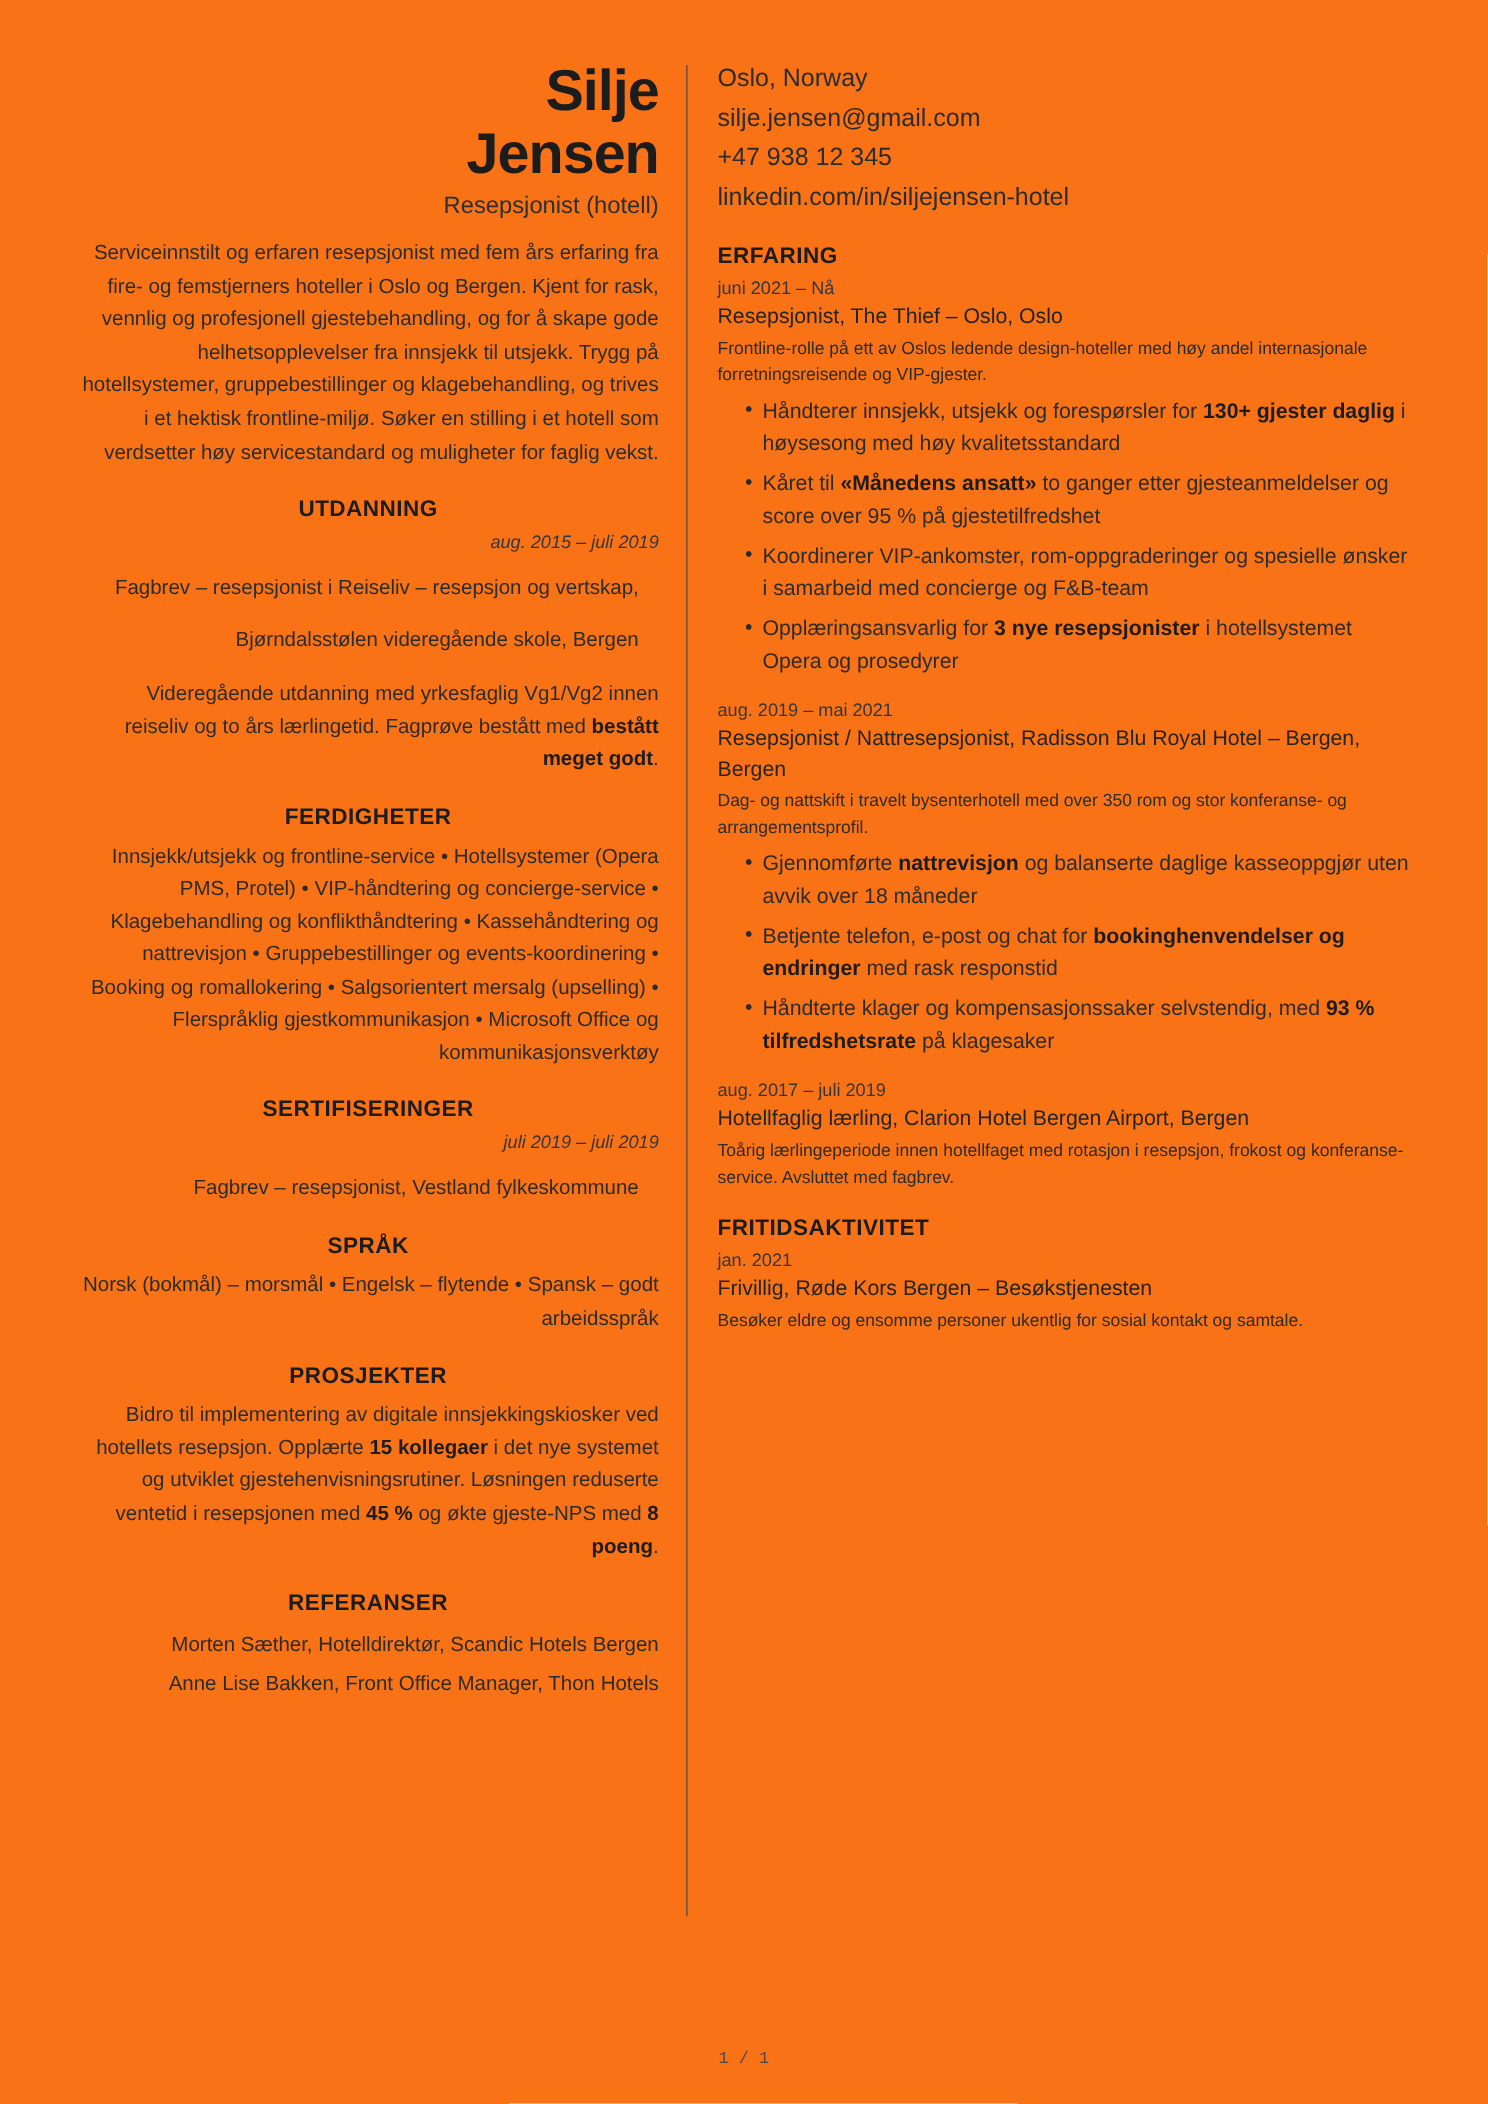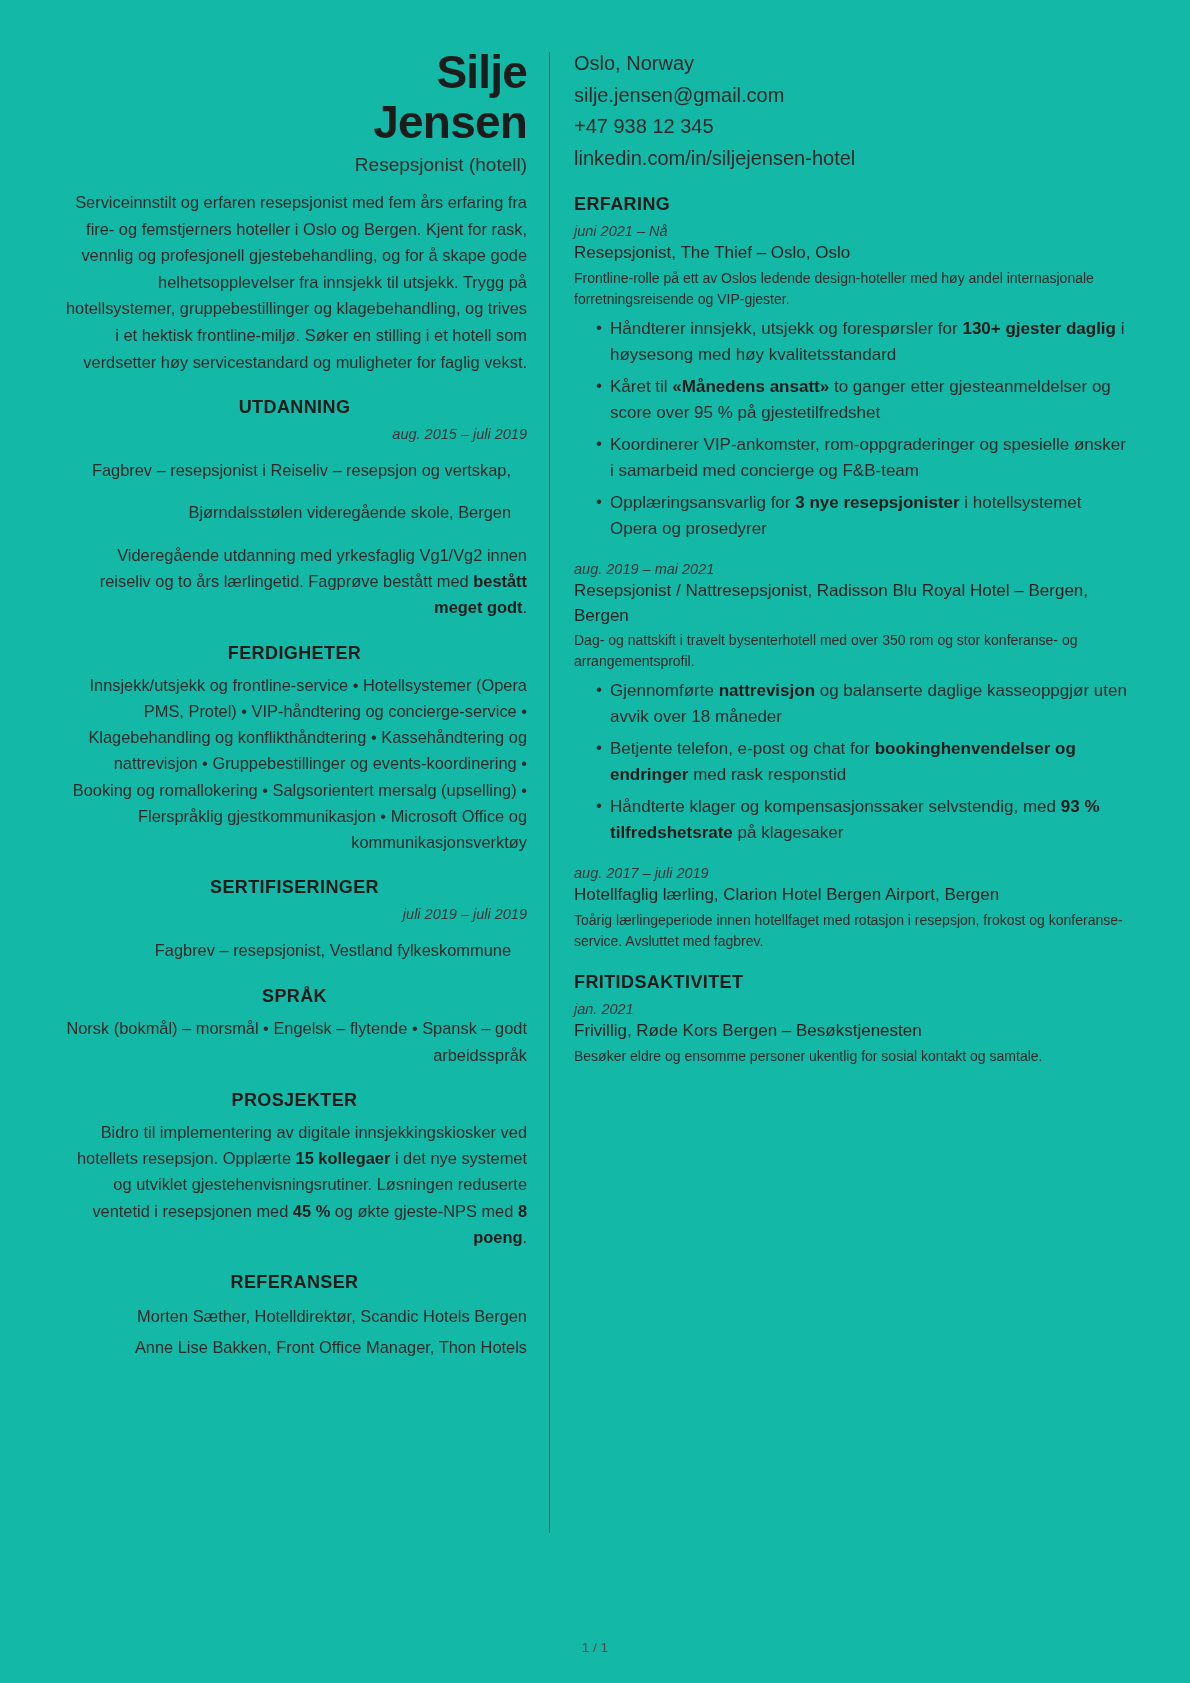--- a/index.html
+++ b/index.html
@@ -9,21 +9,21 @@
   }
   body {
     font-family: "Liberation Sans", sans-serif;
     color: #2b2b2b;
     -webkit-font-smoothing: antialiased;
   }
   .page {
     position: relative;
     width: 1190px;
     height: 1683px;
-    background: #14b8a6;
+    background: #f97316;
     box-sizing: border-box;
     overflow: hidden;
   }
   .content {
     position: absolute;
     left: 0;
     top: 0;
     width: 1190px;
     height: 1683px;
     display: flex;
@@ -126,21 +126,20 @@
   .rsec-title {
     font-size: 18px;
     font-weight: 700;
     letter-spacing: 0.4px;
     color: #1c1c1c;
     margin: 0 0 8px 0;
   }
   .job { margin-bottom: 20px; }
   .job-date {
     font-size: 14.5px;
-    font-style: italic;
     color: #35353b;
     margin: 0 0 2px 0;
   }
   .job-title {
     font-size: 17px;
     line-height: 1.45;
     color: #232323;
     margin: 0 0 2px 0;
   }
   .job-desc {
@@ -171,20 +170,21 @@
     font-size: 17px;
   }
   .footer-page {
     position: absolute;
     left: 0;
     right: 0;
     bottom: 28px;
     text-align: center;
     font-size: 13.5px;
     color: #4a4a4a;
+    font-family: Liberation Mono, monospace;
   }
 </style>
 </head>
 <body>
 
 <div class="page">
   <div class="content">
 
     <div class="col-left">
       <h1 class="name">

